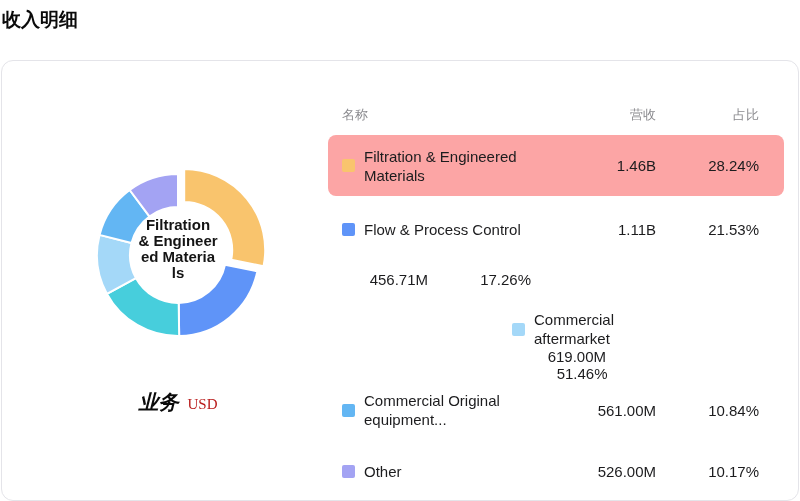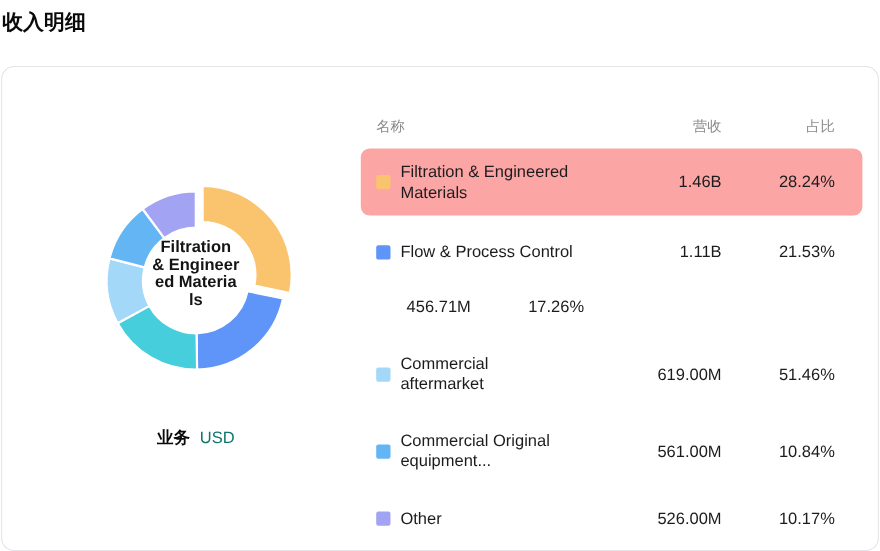--- a/index.html
+++ b/index.html
@@ -9,42 +9,42 @@
   .card { position: relative; margin: 27px 1px 0 1px; height: 441px; background: #fff;
     border: 1px solid #e4e4e9; border-radius: 12px; }
 
   
   .donut-wrap { position: absolute; left: 81px; top: 99px; width: 190px; height: 190px; }
   .donut-center-label { position: absolute; left: 96px; top: 156px; width: 160px;
     text-align: center; font-size: 15px; font-weight: bold; line-height: 16px;
     color: #141414; white-space: pre-line; pointer-events: none; }
   .donut-footer { position: absolute; left: 46px; top: 328px; width: 260px;
     display: flex; justify-content: center; align-items: baseline; gap: 9px; }
-  .dim-label { font-size: 15px; font-weight: bold; color: #0a0a0a; }
-  .unit-label { font-size: 15px; color: #0f766e; }
+  .dim-label { font-size: 20px; font-weight: bold; color: #0a0a0a; font-style: italic; }
+  .unit-label { font-size: 15px; color: #b91c1c; font-family: Liberation Serif, serif; }
 
   
   .seg-table { position: absolute; left: 326px; top: 44px; width: 456px; }
   .thead { display: flex; align-items: center; height: 20px; font-size: 13px; color: #8a8a8e; }
   .tbody { margin-top: 10px; }
   .row { display: flex; align-items: center; border-radius: 8px; }
   .row.highlighted { background: #fca5a5; }
   .cell-name { flex: 1; display: flex; align-items: center; padding-left: 14px; min-width: 0; }
   .swatch { width: 13px; height: 13px; border-radius: 2px; margin-right: 9px; flex: none; }
   .name-text { font-size: 15px; color: #1c1c1e; line-height: 19px; white-space: pre; }
   .cell-rev { width: 100px; text-align: right; font-size: 15px; color: #1c1c1e; flex: none; }
   .cell-share { width: 103px; text-align: right; font-size: 15px; color: #1c1c1e; flex: none; }
   .spacer { width: 25px; flex: none; }
   .h-name { flex: 1; padding-left: 14px; }
   .h-rev { width: 100px; text-align: right; flex: none; }
   .h-share { width: 103px; text-align: right; flex: none; }
   .r0 { height: 61px; }
   .r1 { height: 50px; margin-top: 8px; }
   .r2 { height: 50px; }
-  .r3 { height: 60px; margin-top: 6px; }
+  .r3 { height: 60px; margin-top: 6px; flex-direction: column; }
   .r4 { height: 60px; margin-top: 10px; }
   .r5 { height: 50px; margin-top: 6px; }
 </style>
 </head>
 <body>
 
 <h1 class="page-title">收入明细</h1>
 
 <div class="card">
 

